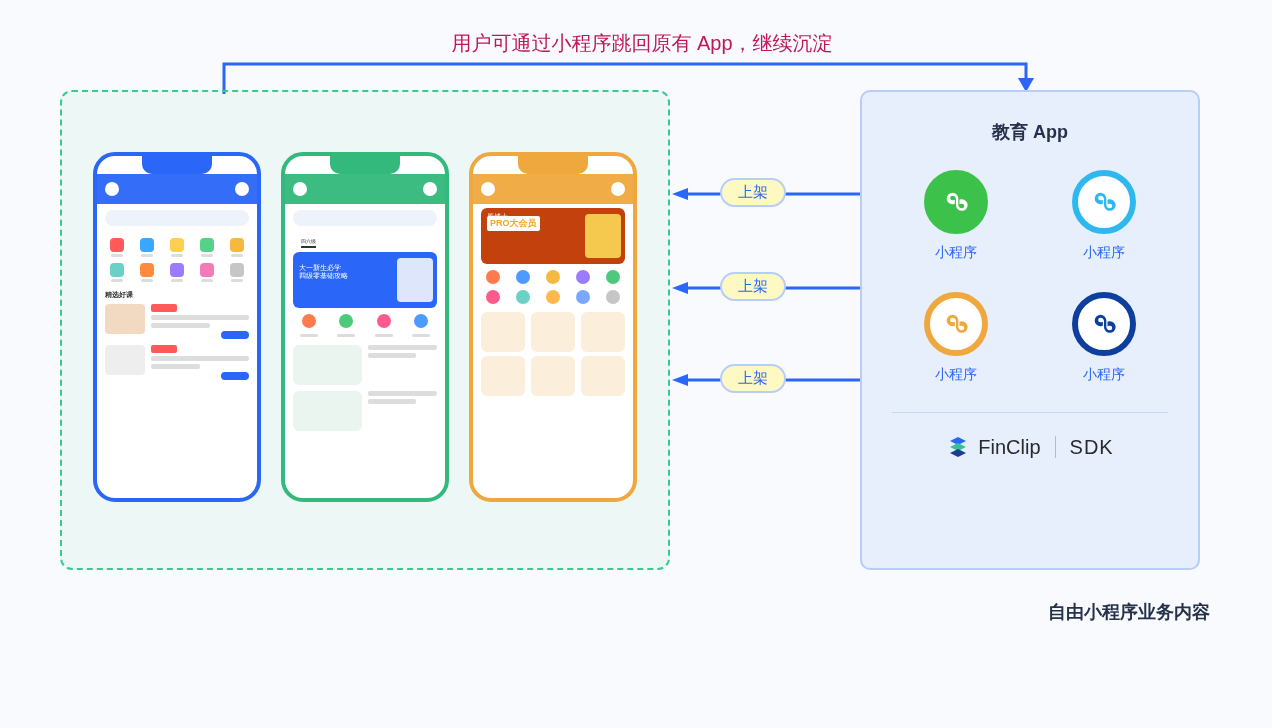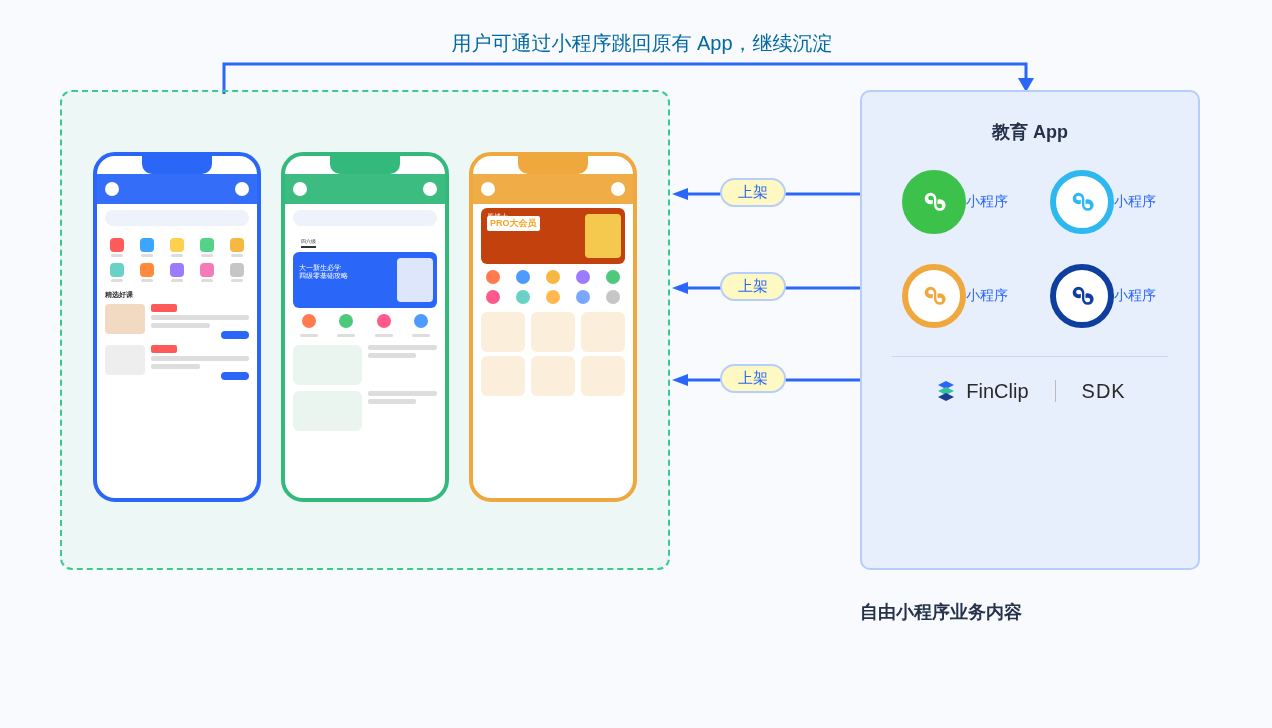--- a/index.html
+++ b/index.html
@@ -1,25 +1,25 @@
 <!DOCTYPE html>
 <html><head>
 <meta charset="utf-8">
 <style>
 *{margin:0;padding:0;box-sizing:border-box;font-family:-apple-system,"PingFang SC","Microsoft YaHei",sans-serif}
 body{background:#f8fafd;width:1272px;height:728px;position:relative;overflow:hidden}
 .diagram{position:relative;width:100%;height:100%}
 
-.top-caption{position:absolute;top:30px;left:12px;right:0;text-align:center;color:#0369a1;font-size:20px;font-weight:500}
+.top-caption{position:absolute;top:30px;left:12px;right:0;text-align:center;color:#be185d;font-size:20px;font-weight:500}
 
 .left-panel{position:absolute;top:90px;left:60px;width:610px;height:480px;border:2px dashed #3cc98f;border-radius:12px;background:rgba(60,201,143,0.06)}
 .right-panel{position:absolute;top:90px;left:860px;width:340px;height:480px;border:2px solid #b7cdfb;border-radius:10px;background:rgba(42,102,248,0.08)}
 
 .left-caption{position:absolute;top:600px;left:60px;width:610px;text-align:center;color:#25324a;font-size:18px;font-weight:600}
-.right-caption{position:absolute;top:600px;left:860px;width:350px;text-align:left;color:#25324a;font-size:18px;font-weight:600}
+.right-caption{position:absolute;top:600px;left:860px;width:350px;text-align:right;color:#25324a;font-size:18px;font-weight:600}
 
 .phones{display:flex;gap:20px;padding:60px 20px 20px;justify-content:center}
 .phone{width:168px;height:350px;border-radius:22px;border:4px solid;background:#fff;position:relative;overflow:hidden}
 .phone .notch{position:absolute;top:0;left:50%;transform:translateX(-50%);width:70px;height:18px;background:currentColor;border-radius:0 0 10px 10px}
 .phone.blue{border-color:#2a66f8;color:#2a66f8}
 .phone.green{border-color:#33b97b;color:#33b97b}
 .phone.orange{border-color:#efa83e;color:#efa83e}
 .phone-header{margin-top:18px;height:30px;background:currentColor;opacity:.95;display:flex;align-items:center;justify-content:space-between;padding:0 8px}
 .phone-header .menu-icon,.phone-header .avatar-icon{width:14px;height:14px;border-radius:50%;background:#fff}
 .phone-search{margin:6px 8px;height:16px;border-radius:8px;background:#eef2fb}
@@ -41,29 +41,29 @@
 .btn-pill{width:28px;height:8px;background:#2a66f8;border-radius:4px}
 .card-row{display:grid;grid-template-columns:repeat(3,1fr);gap:6px;margin-top:4px}
 .card{height:40px;border-radius:6px;background:#e9f5ee}
 .phone.orange .card{background:#fbefdc}
 .tabs{display:flex;gap:8px;font-size:5px;color:#888;margin-bottom:4px}
 .tabs .t{padding-bottom:2px}
 .tabs .t.active{color:#333;border-bottom:2px solid currentColor}
 
 .right-title{text-align:center;font-size:18px;font-weight:600;color:#25324a;margin-top:28px}
 .mp-grid{display:grid;grid-template-columns:1fr 1fr;gap:30px 40px;padding:26px 40px 10px}
-.mp{display:flex;flex-direction:row;align-items:center;}
+.mp{display:flex;flex-direction:column;align-items:center;gap:10px}
 .mp-circle{width:64px;height:64px;border-radius:50%;display:flex;align-items:center;justify-content:center;border:6px solid}
 .mp .glyph{width:28px;height:28px}
 .mp-label{font-size:14px;color:#2a66f8}
 .mp.green .mp-circle{border-color:#3cc24a;background:#3cc24a}
 .mp.cyan .mp-circle{border-color:#2fb8ef;background:#fff}
 .mp.orange .mp-circle{border-color:#efa83e;background:#fff}
 .mp.navy .mp-circle{border-color:#0f3f9e;background:#fff}
-.sdk-row{display:flex;align-items:center;justify-content:center;gap:26px;margin-top:18px;border-top:1px solid #c9d6f2;padding-top:22px;margin-left:30px;margin-right:30px}
+.sdk-row{display:flex;align-items:center;justify-content:center;gap:14px;margin-top:18px;border-top:1px solid #c9d6f2;padding-top:22px;margin-left:30px;margin-right:30px}
 .finclip-logo{display:flex;align-items:center;gap:8px;font-size:20px;color:#2a2a2a;font-weight:500}
 .fc-mark{width:24px;height:24px}
 .divider{width:1px;height:22px;background:#bbb}
 .sdk-text{font-size:20px;color:#2a2a2a;letter-spacing:1px}
 
 .arrow-label{position:absolute;background:#fef9c3;border:2px solid #b7cdfb;border-radius:16px;padding:3px 16px;font-size:15px;color:#2a66f8}
 .arrow-label.l1{top:178px;left:720px}
 .arrow-label.l2{top:272px;left:720px}
 .arrow-label.l3{top:364px;left:720px}
 .arrow{position:absolute;pointer-events:none}

